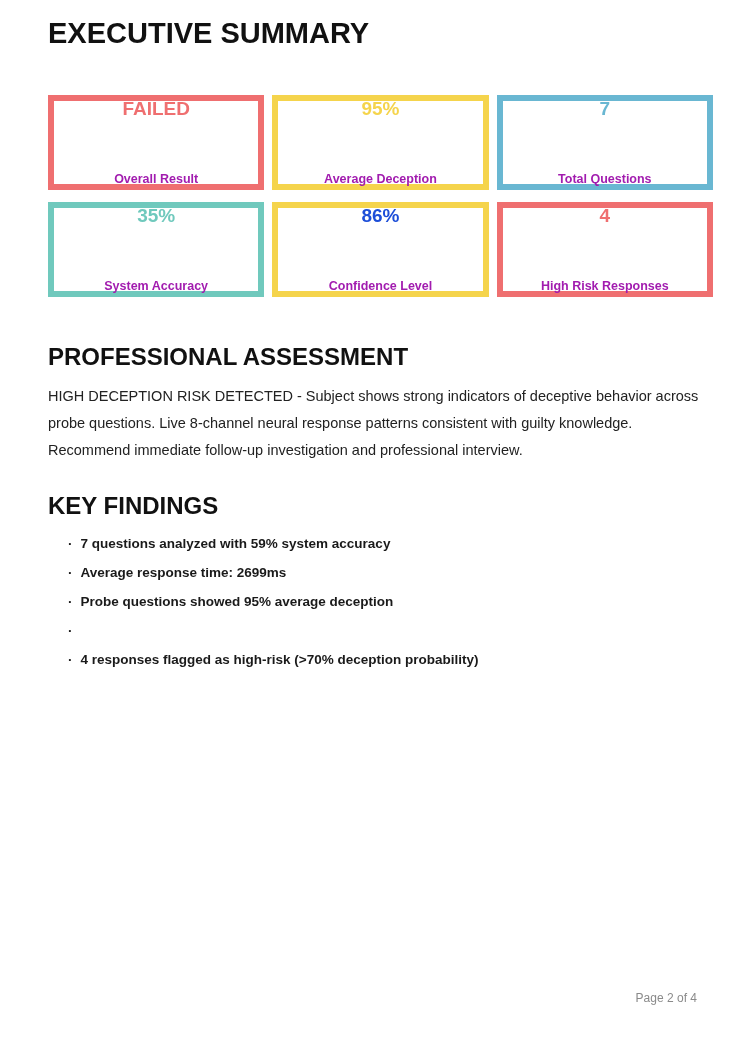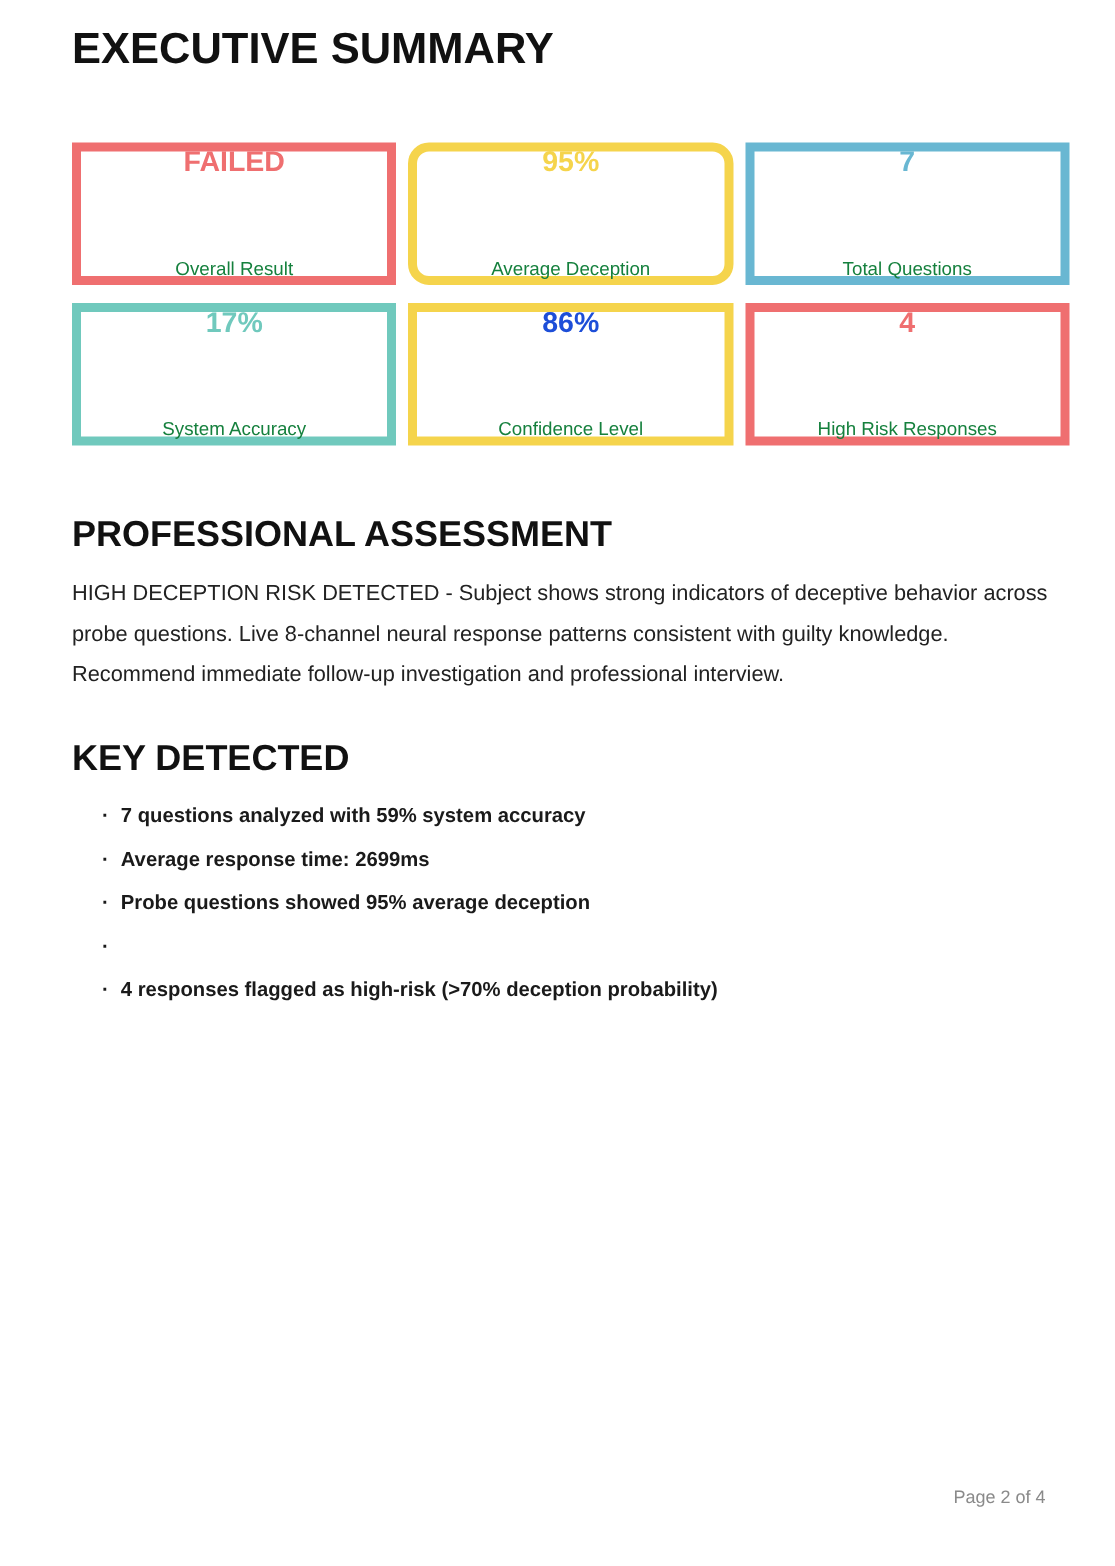--- a/index.html
+++ b/index.html
@@ -40,22 +40,22 @@
     justify-content: center;
     gap: 9px;
   }
   .metric-value {
     font-size: 19px;
     font-weight: bold;
     line-height: 22px;
   }
   .metric-label {
     font-size: 12.5px;
-    font-weight: normal;
-    color: #15803d;
+    font-weight: bold;
+    color: #a21caf;
     line-height: 15px;
     margin-top: 43px;
   }
   .section-heading {
     font-size: 24px;
     font-weight: bold;
     color: #111111;
     line-height: 24px;
   }
   .section-heading.assessment { margin-top: 48px; }
@@ -99,47 +99,47 @@
 
 <div class="page">
 
   <h1 class="page-title">EXECUTIVE SUMMARY</h1>
 
   <div class="metrics-grid">
       <div class="metric-card" style="border-color: rgb(239, 111, 112);">
         <div class="metric-value" style="color: rgb(239, 111, 112);">FAILED</div>
         <div class="metric-label">Overall Result</div>
       </div>
-      <div class="metric-card" style="border-color: rgb(245, 212, 76); border-radius: 14px;">
+      <div class="metric-card" style="border-color: rgb(245, 212, 76);">
         <div class="metric-value" style="color: rgb(245, 212, 76);">95%</div>
         <div class="metric-label">Average Deception</div>
       </div>
       <div class="metric-card" style="border-color: rgb(105, 183, 210);">
         <div class="metric-value" style="color: rgb(105, 183, 210);">7</div>
         <div class="metric-label">Total Questions</div>
       </div>
       <div class="metric-card" style="border-color: rgb(112, 201, 189);">
-        <div class="metric-value" style="color: rgb(112, 201, 189);">17%</div>
+        <div class="metric-value" style="color: rgb(112, 201, 189);">35%</div>
         <div class="metric-label">System Accuracy</div>
       </div>
       <div class="metric-card" style="border-color: rgb(245, 212, 76);">
         <div class="metric-value" style="color: #1d4ed8;">86%</div>
         <div class="metric-label">Confidence Level</div>
       </div>
       <div class="metric-card" style="border-color: rgb(239, 111, 112);">
         <div class="metric-value" style="color: rgb(239, 111, 112);">4</div>
         <div class="metric-label">High Risk Responses</div>
       </div>
     </div>
 
   <h2 class="section-heading assessment">PROFESSIONAL ASSESSMENT</h2>
 
   <p class="assessment-paragraph">HIGH DECEPTION RISK DETECTED - Subject shows strong indicators of deceptive behavior across probe questions. Live 8-channel neural response patterns consistent with guilty knowledge. Recommend immediate follow-up investigation and professional interview.</p>
 
-  <h2 class="section-heading findings">KEY DETECTED</h2>
+  <h2 class="section-heading findings">KEY FINDINGS</h2>
 
   <ul class="key-findings-list">
       <li class="key-finding-item">
         <span class="bullet-dot">·</span>
         <span>7 questions analyzed with 59% system accuracy</span>
       </li>
       <li class="key-finding-item">
         <span class="bullet-dot">·</span>
         <span>Average response time: 2699ms</span>
       </li>

